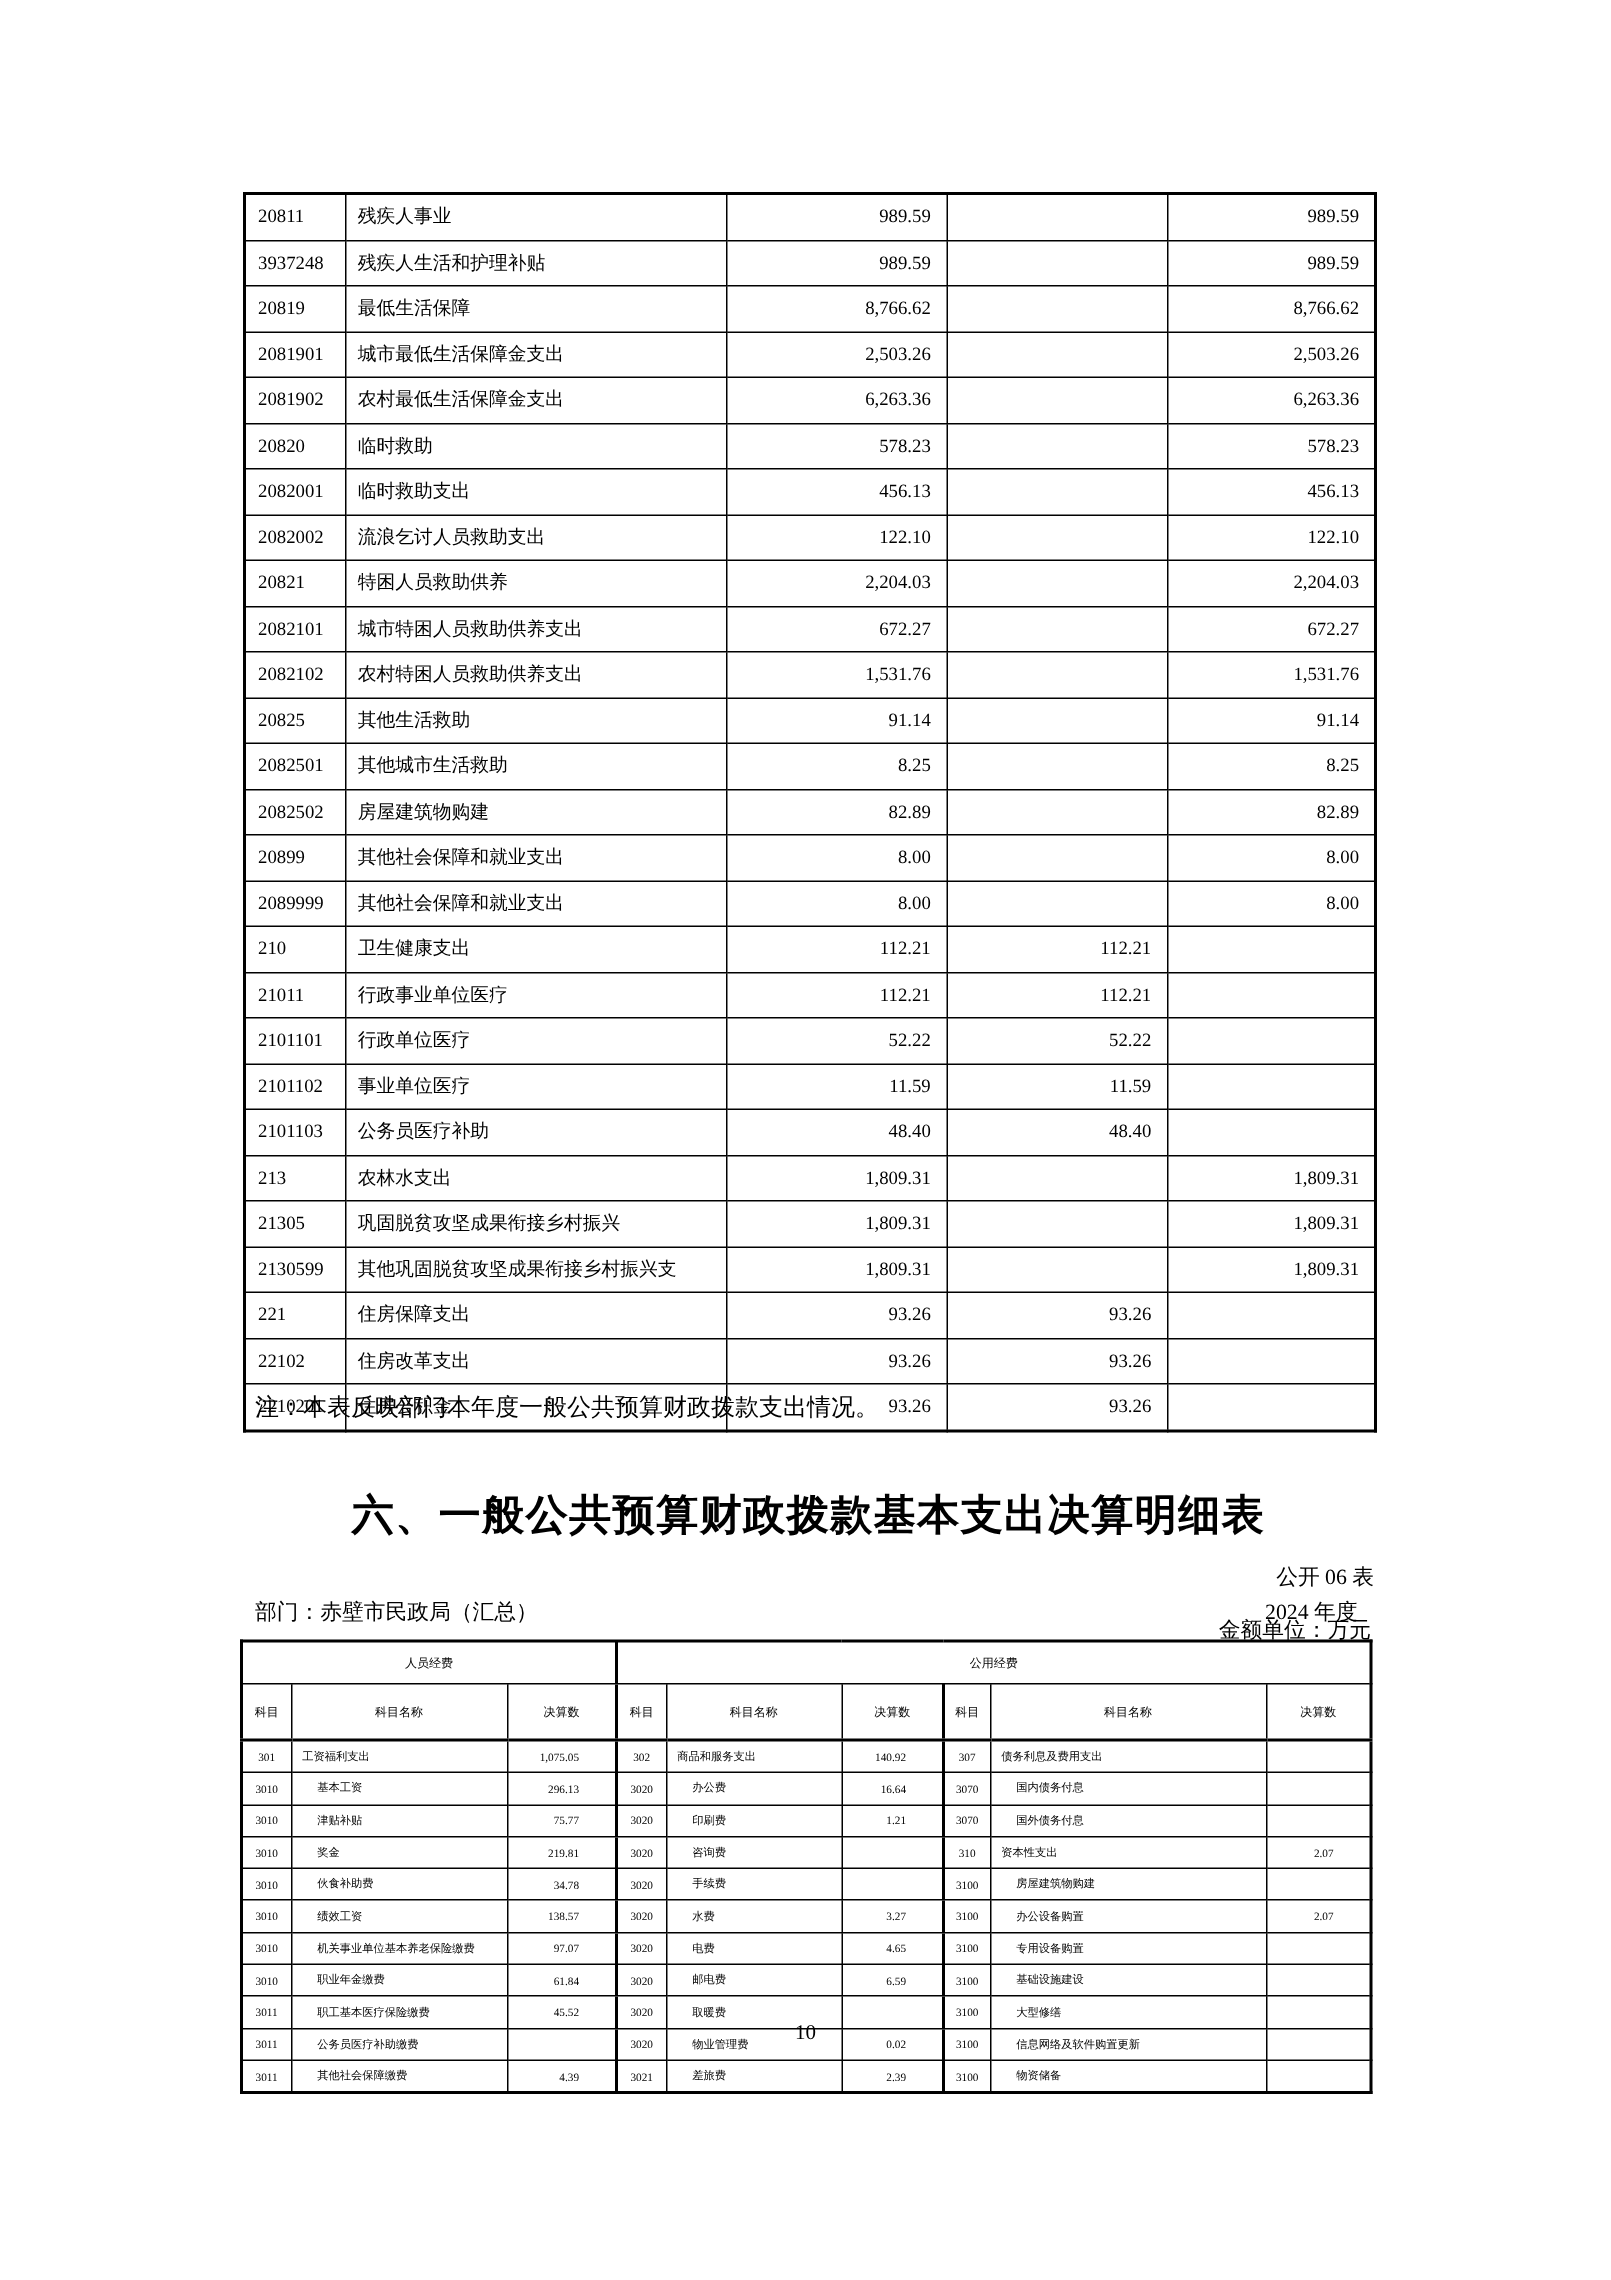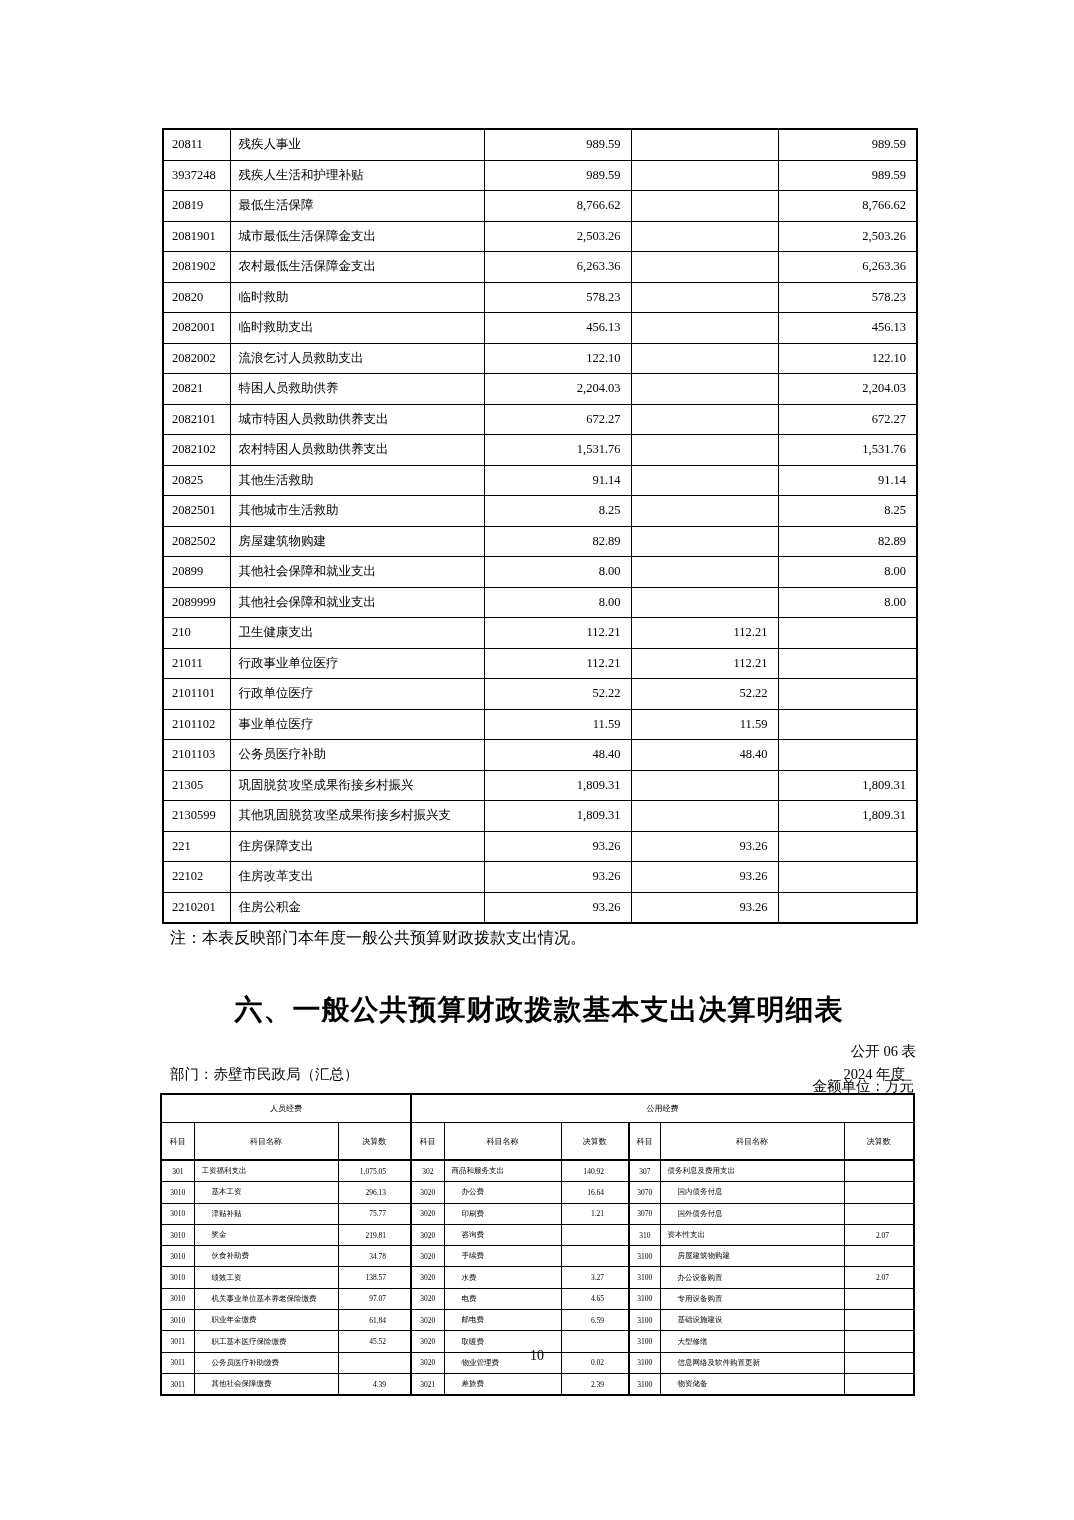--- a/index.html
+++ b/index.html
@@ -205,20 +205,27 @@
         <td class="num">11.59</td>
         <td class="num">11.59</td>
         <td class="num"></td>
       </tr>
       <tr>
         <td class="code">2101103</td>
         <td class="name">公务员医疗补助</td>
         <td class="num">48.40</td>
         <td class="num">48.40</td>
         <td class="num"></td>
+      </tr>
+      <tr>
+        <td class="code">213</td>
+        <td class="name">农林水支出</td>
+        <td class="num">1,809.31</td>
+        <td class="num"></td>
+        <td class="num">1,809.31</td>
       </tr>
       <tr>
         <td class="code">21305</td>
         <td class="name">巩固脱贫攻坚成果衔接乡村振兴</td>
         <td class="num">1,809.31</td>
         <td class="num"></td>
         <td class="num">1,809.31</td>
       </tr>
       <tr>
         <td class="code">2130599</td>

